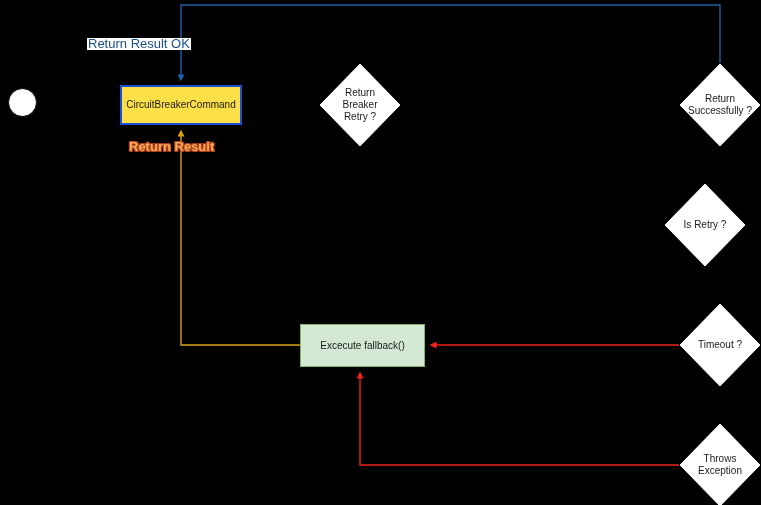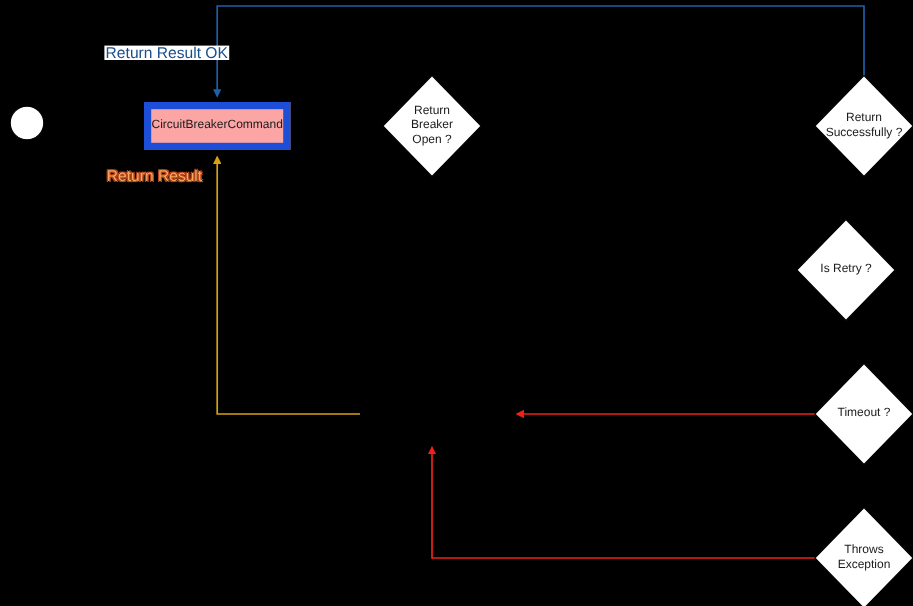--- a/index.html
+++ b/index.html
@@ -25,22 +25,22 @@
   }
   .node {
     position: absolute;
     box-sizing: border-box;
     display: flex;
     align-items: center;
     justify-content: center;
     text-align: center;
   }
   .proc-box {
-    background: #fca5a5;
-    border: 6px solid #1d4ed8;
+    background: #fde047;
+    border: 2px solid #1d4ed8;
     color: #1a1a1a;
     font-size: 10px;
     line-height: 12px;
   }
   .proc-box.green {
     background: #d5e8d4;
     border: 1px solid #82b366;
   }
   .start-circle {
     background: #ffffff;
@@ -80,21 +80,22 @@
     background: #ffffff;
     padding: 0 1px;
   }
   .edge-label.orange {
     color: #f5ab5a;
     text-shadow:
       -1px -1px 0 #b8441f,
        1px -1px 0 #b8441f,
       -1px  1px 0 #b8441f,
        1px  1px 0 #b8441f;
-    font-weight: normal;
+    font-weight: bold;
+    margin-left: 40px;
   }
 </style>
 </head>
 <body>
 
 <div id="canvas">
 
   <svg id="edges" viewBox="0 0 761 505" xmlns="http://www.w3.org/2000/svg">
     <defs>
       <marker id="arrow-blue" viewBox="0 0 10 10" refX="8" refY="5" markerWidth="5" markerHeight="5" orient="auto-start-reverse">
@@ -125,21 +126,21 @@
     <span>CircuitBreakerCommand</span>
   </div>
 
   <div class="diamond-wrap" style="left:319px; top:63px; width:82px; height:84px;">
     <svg class="diamond-shape" viewBox="0 0 82 84">
       <polygon points="41,0 82,42 41,84 0,42" fill="#ffffff" stroke="#000000" stroke-width="1"></polygon>
     </svg>
     <div class="diamond-label">
       <div>Return</div>
       <div>Breaker</div>
-      <div>Open ?</div>
+      <div>Retry ?</div>
     </div>
   </div>
 
 
   <div class="diamond-wrap" style="left:679px; top:63px; width:82px; height:84px;">
     <svg class="diamond-shape" viewBox="0 0 82 84">
       <polygon points="41,0 82,42 41,84 0,42" fill="#ffffff" stroke="#000000" stroke-width="1"></polygon>
     </svg>
     <div class="diamond-label">
       <div>Return</div>
@@ -168,18 +169,21 @@
   <div class="diamond-wrap" style="left:679px; top:423px; width:82px; height:84px;">
     <svg class="diamond-shape" viewBox="0 0 82 84">
       <polygon points="41,0 82,42 41,84 0,42" fill="#ffffff" stroke="#000000" stroke-width="1"></polygon>
     </svg>
     <div class="diamond-label">
       <div>Throws</div>
       <div>Exception</div>
     </div>
   </div>
 
+  <div class="node proc-box green" style="left:300px; top:324px; width:125px; height:43px;">
+    <span>Excecute fallback()</span>
+  </div>
 
   <div class="edge-label blue" style="left:87px; top:38px;">Return Result OK</div>
 
   <div class="edge-label orange" style="left:89px; top:141px;">Return Result</div>
 
 </div>
 
 </body></html>

